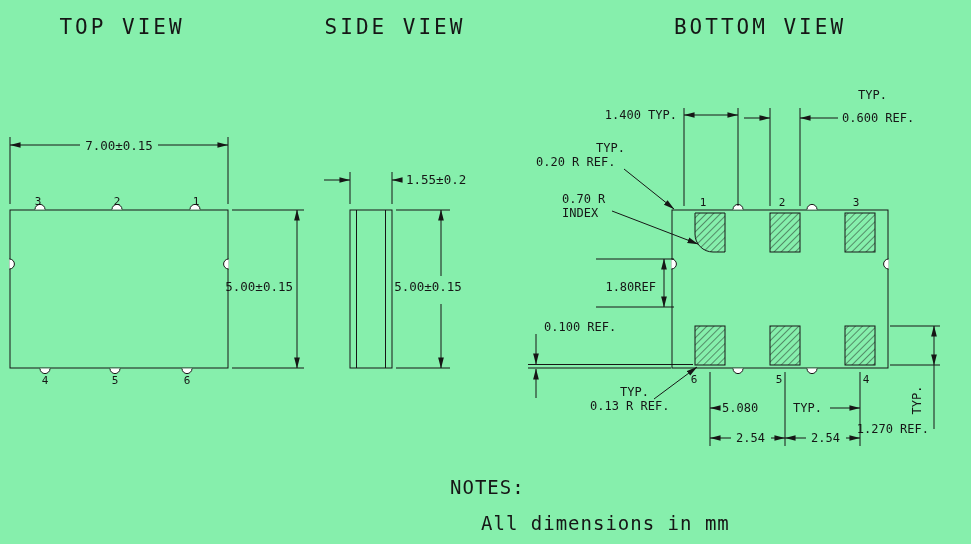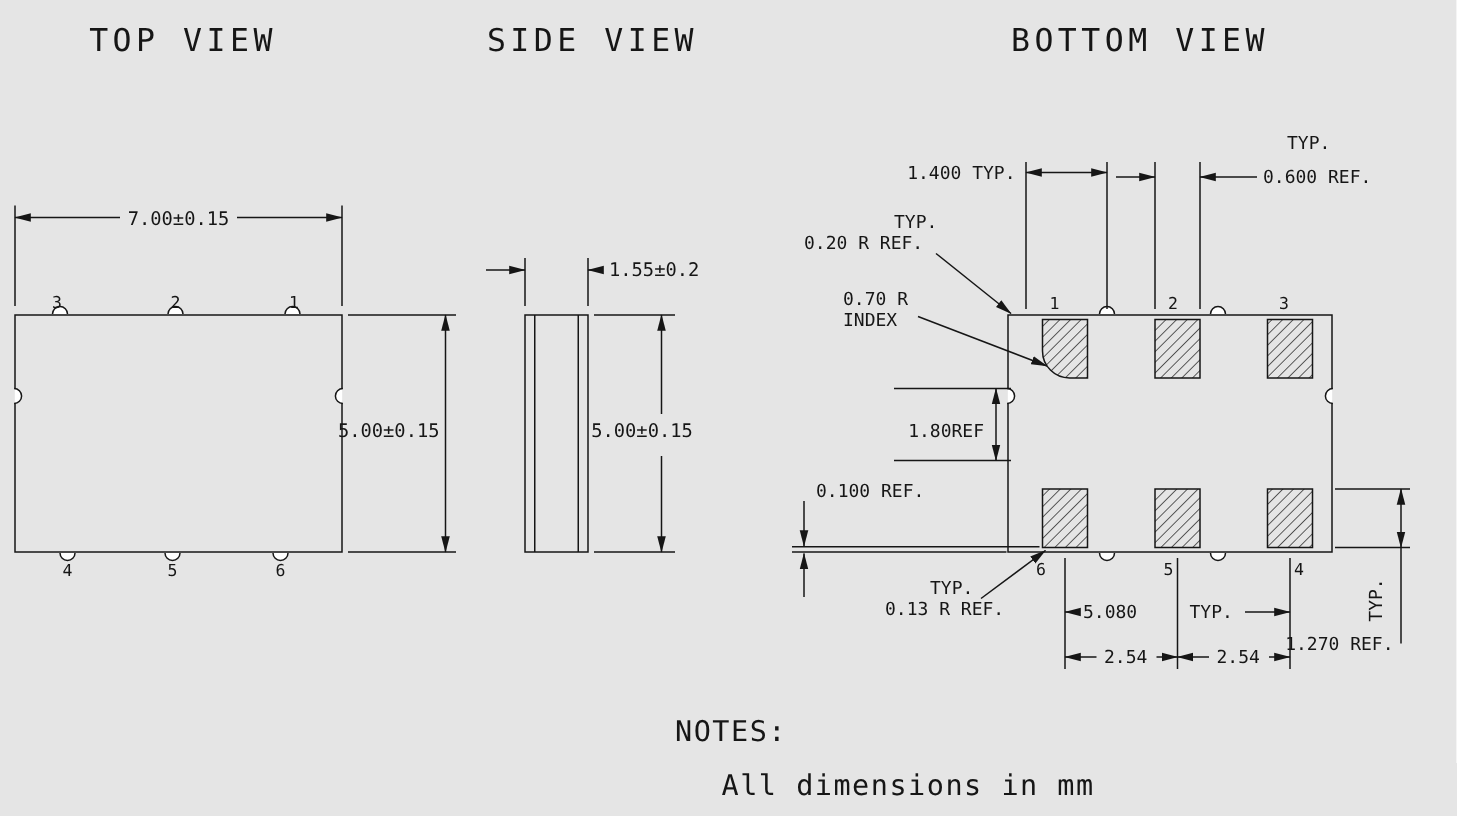--- a/index.html
+++ b/index.html
@@ -1,17 +1,17 @@
 <!DOCTYPE html>
 <html><head>
 <meta charset="utf-8">
 <style>
   html,body { margin:0; padding:0; background:#ffffff; }
   .stage {
-    width:971px; height:544px; background:#e5e5e5; position:relative;
+    width:971px; height:544px; background:#86efac; position:relative;
     font-family:"DejaVu Sans Mono", monospace;
   }
   svg text { fill:#161616; font-family:"DejaVu Sans Mono", monospace; }
   .ln   { stroke:#161616; stroke-width:1; fill:none; }
   .pad  { fill:url(#hatch); stroke:#161616; stroke-width:1; }
   .notch{ fill:#ffffff; stroke:#161616; stroke-width:1; }
   .t-title { font-size:21px; letter-spacing:3px; }
   .t-dim   { font-size:12.5px; }
   .t-ann   { font-size:12px; }
   .t-pin   { font-size:11px; }

